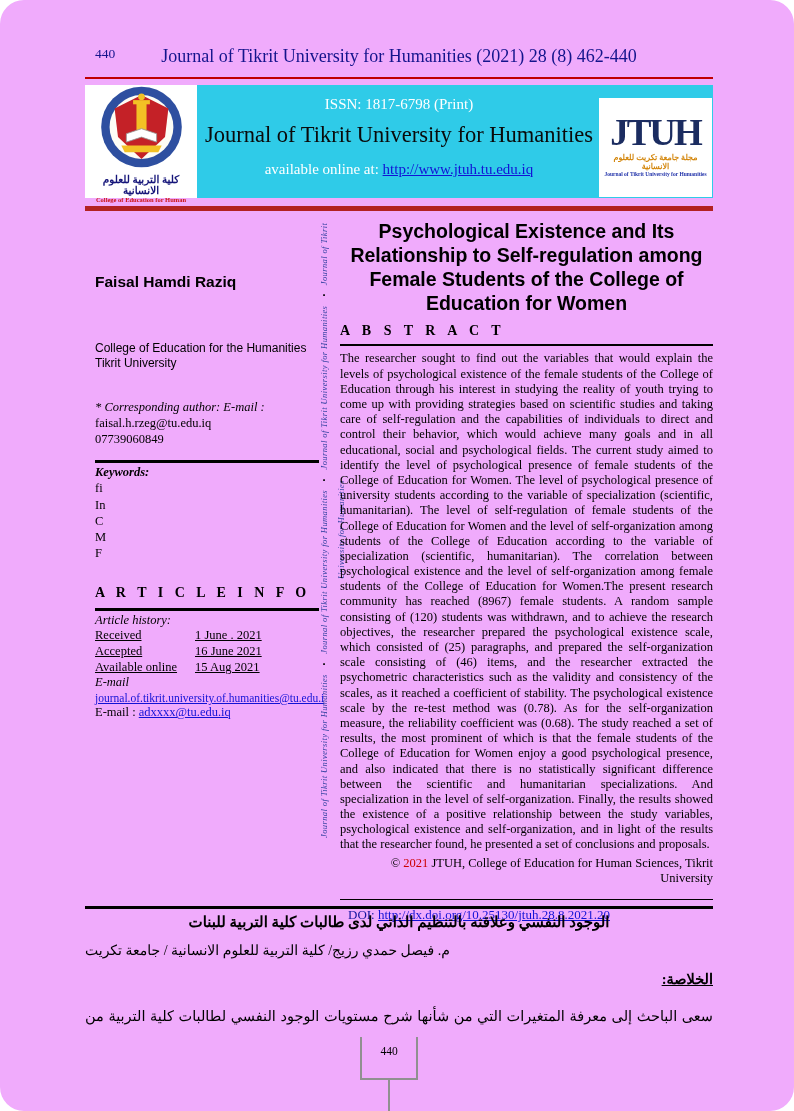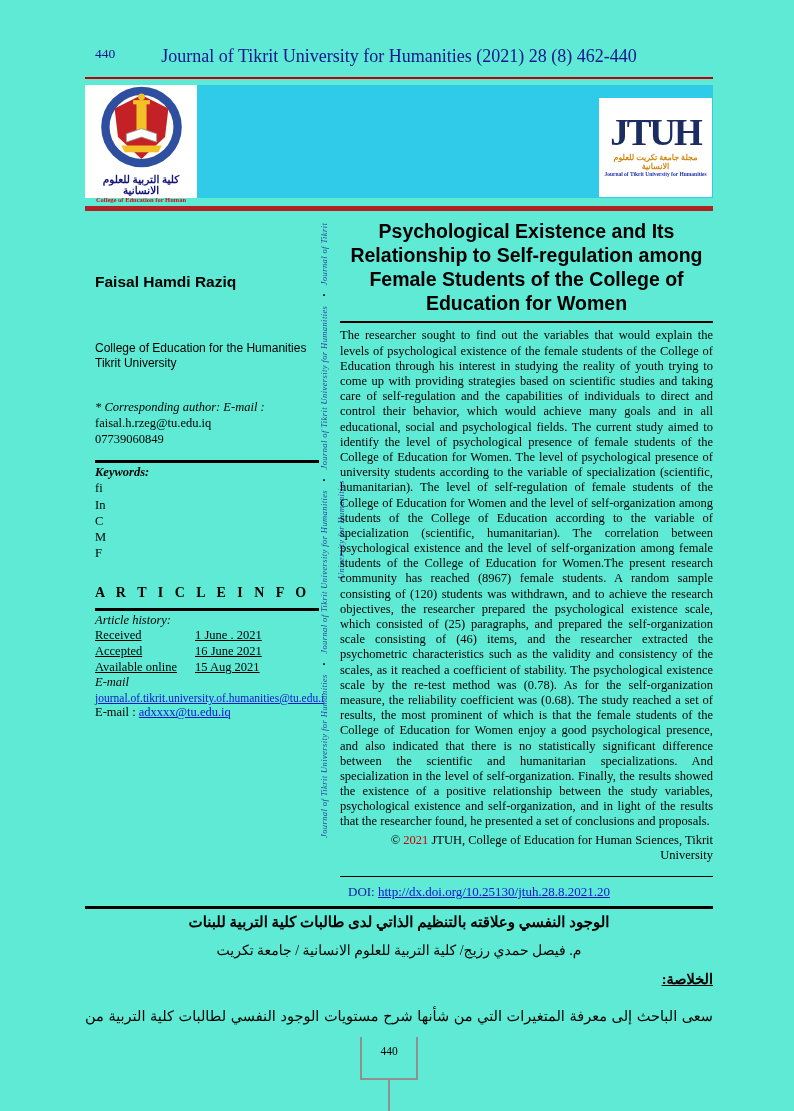--- a/index.html
+++ b/index.html
@@ -1,20 +1,21 @@
 <!DOCTYPE html>
 <html><head>
 <meta charset="utf-8">
 <style>
   * { box-sizing: border-box; margin: 0; padding: 0; }
   body { background:#fff; }
   .page {
-    position: relative; width: 794px; height: 1111px; background: #5eead4;
+    position: relative; width: 794px; height: 1111px; background: #f0abfc;
     font-family: "Liberation Serif", serif; color: #000; overflow: hidden;
     margin: 0 auto;
+    border-radius: 24px;
   }
   
   .page-num-top { position:absolute; top:46px; left:95px; font-size:13.5px; color:#14148C; }
   .running-title { position:absolute; top:46px; left:85px; width:628px; text-align:center; font-size:18px; color:#14148C; }
   .rule-red-thin { position:absolute; top:77px; left:85px; width:628px; height:2px; background:#C00000; }
 
   
   .banner { position:absolute; top:85px; left:85px; width:628px; height:113px; }
   .college-logo { position:absolute; left:0; top:0; width:112px; height:113px; background:#fff; text-align:center; }
   .college-ar { font-size:10.5px; font-weight:bold; color:#16167A; line-height:1.05; margin-top:1px; }
@@ -72,21 +73,21 @@
   .abstract-body { margin-top:5px; font-size:12.5px; line-height:1.215; text-align:justify; }
   .copyright { text-align:right; font-size:12.5px; margin-top:3px; }
   .copyright .year { color:#CC0000; }
   .doi-block { margin-top:13px; border-top:1.5px solid #000; padding:7px 0 0 8px; font-size:13px; color:#1414A0; }
 
   .rule-black-full { position:absolute; top:906px; left:85px; width:628px; height:2.5px; background:#000; }
 
   
   .arabic { position:absolute; top:913px; left:85px; width:628px; direction:rtl; }
   .ar-title { font-weight:bold; font-size:15px; text-align:center; }
-  .ar-author { font-size:14px; text-align:center; margin-top:11px; }
+  .ar-author { font-size:14px; text-align:left; margin-top:11px; }
   .ar-abs-label { font-weight:bold; font-size:14.5px; text-decoration:underline; text-align:right; margin-top:12px; }
   .ar-line { font-size:14.5px; text-align:justify; text-align-last:justify; margin-top:17px; line-height:1.6; }
 
   
   .footer-marker {
     position:absolute; left:360px; top:1037px; width:58px; height:43px;
     border-left:2px solid #909090; border-right:2px solid #909090; border-bottom:2px solid #909090;
     text-align:center; font-size:11.5px; padding-top:8px; color:#000;
   }
   .footer-stem { position:absolute; left:388px; top:1080px; width:2px; height:31px; background:#909090; }
@@ -95,20 +96,25 @@
 <body>
 
 <div class="page">
 
   <div class="page-num-top">440</div>
   <div class="running-title">Journal of Tikrit University for Humanities (2021) 28 (8) 462-440</div>
   <div class="rule-red-thin"></div>
 
   <div class="banner">
     <div class="banner-cyan">
+      <div class="banner-text">
+        <div class="banner-issn">ISSN: 1817-6798 (Print)</div>
+        <div class="banner-title">Journal of Tikrit University for Humanities</div>
+        <div class="banner-online"><span>available online at: </span><span class="link">http://www.jtuh.tu.edu.iq</span></div>
+      </div>
       <div class="jtuh-box">
         <div class="jtuh-acronym">JTUH</div>
         <div class="jtuh-ar">مجلة جامعة تكريت للعلوم الانسانية</div>
         <div class="jtuh-en">Journal of Tikrit University for Humanities</div>
       </div>
     </div>
     <div class="college-logo">
       <span>
         <svg width="85" height="84" viewBox="0 0 100 100">
           <circle cx="50" cy="50" r="48" fill="#2E4FA0"></circle>
@@ -165,20 +171,21 @@
   </div>
 
   <div class="side-strip">
     <div class="side-strip-inner">
       <span>Journal of Tikrit University for Humanities</span><span class="side-sep">▪</span><span>Journal of Tikrit University for Humanities</span><span class="side-sep">▪</span><span>Journal of Tikrit University for Humanities</span><span class="side-sep">▪</span><span>Journal of Tikrit University for Humanities</span>
     </div>
   </div>
 
   <div class="right-col">
     <div class="art-title">Psychological Existence and Its Relationship to Self-regulation among Female Students of the College of Education for Women</div>
+    <div class="abstract-head">A B S T R A C T</div>
     <div class="rule-abs"></div>
     <div class="abstract-body">The researcher sought to find out the variables that would explain the levels of psychological existence of the female students of the College of Education through his interest in studying the reality of youth trying to come up with providing strategies based on scientific studies and taking care of self-regulation and the capabilities of individuals to direct and control their behavior, which would achieve many goals and in all educational, social and psychological fields. The current study aimed to identify the level of psychological presence of female students of the College of Education for Women. The level of psychological presence of university students according to the variable of specialization (scientific, humanitarian). The level of self-regulation of female students of the College of Education for Women and the level of self-organization among students of the College of Education according to the variable of specialization (scientific, humanitarian). The correlation between psychological existence and the level of self-organization among female students of the College of Education for Women.The present research community has reached (8967) female students. A random sample consisting of (120) students was withdrawn, and to achieve the research objectives, the researcher prepared the psychological existence scale, which consisted of (25) paragraphs, and prepared the self-organization scale consisting of (46) items, and the researcher extracted the psychometric characteristics such as the validity and consistency of the scales, as it reached a coefficient of stability. The psychological existence scale by the re-test method was (0.78). As for the self-organization measure, the reliability coefficient was (0.68). The study reached a set of results, the most prominent of which is that the female students of the College of Education for Women enjoy a good psychological presence, and also indicated that there is no statistically significant difference between the scientific and humanitarian specializations. And specialization in the level of self-organization. Finally, the results showed the existence of a positive relationship between the study variables, psychological existence and self-organization, and in light of the results that the researcher found, he presented a set of conclusions and proposals.</div>
     <div class="copyright"><span>© </span><span class="year">2021</span><span> JTUH, College of Education for Human Sciences, Tikrit University</span></div>
     <div class="doi-block"><span>DOI: </span><span class="link-blue">http://dx.doi.org/10.25130/jtuh.28.8.2021.20</span></div>
   </div>
 
   <div class="rule-black-full"></div>
 
   <div class="arabic" dir="rtl">
     <div class="ar-title">الوجود النفسي وعلاقته بالتنظيم الذاتي لدى طالبات كلية التربية للبنات</div>

